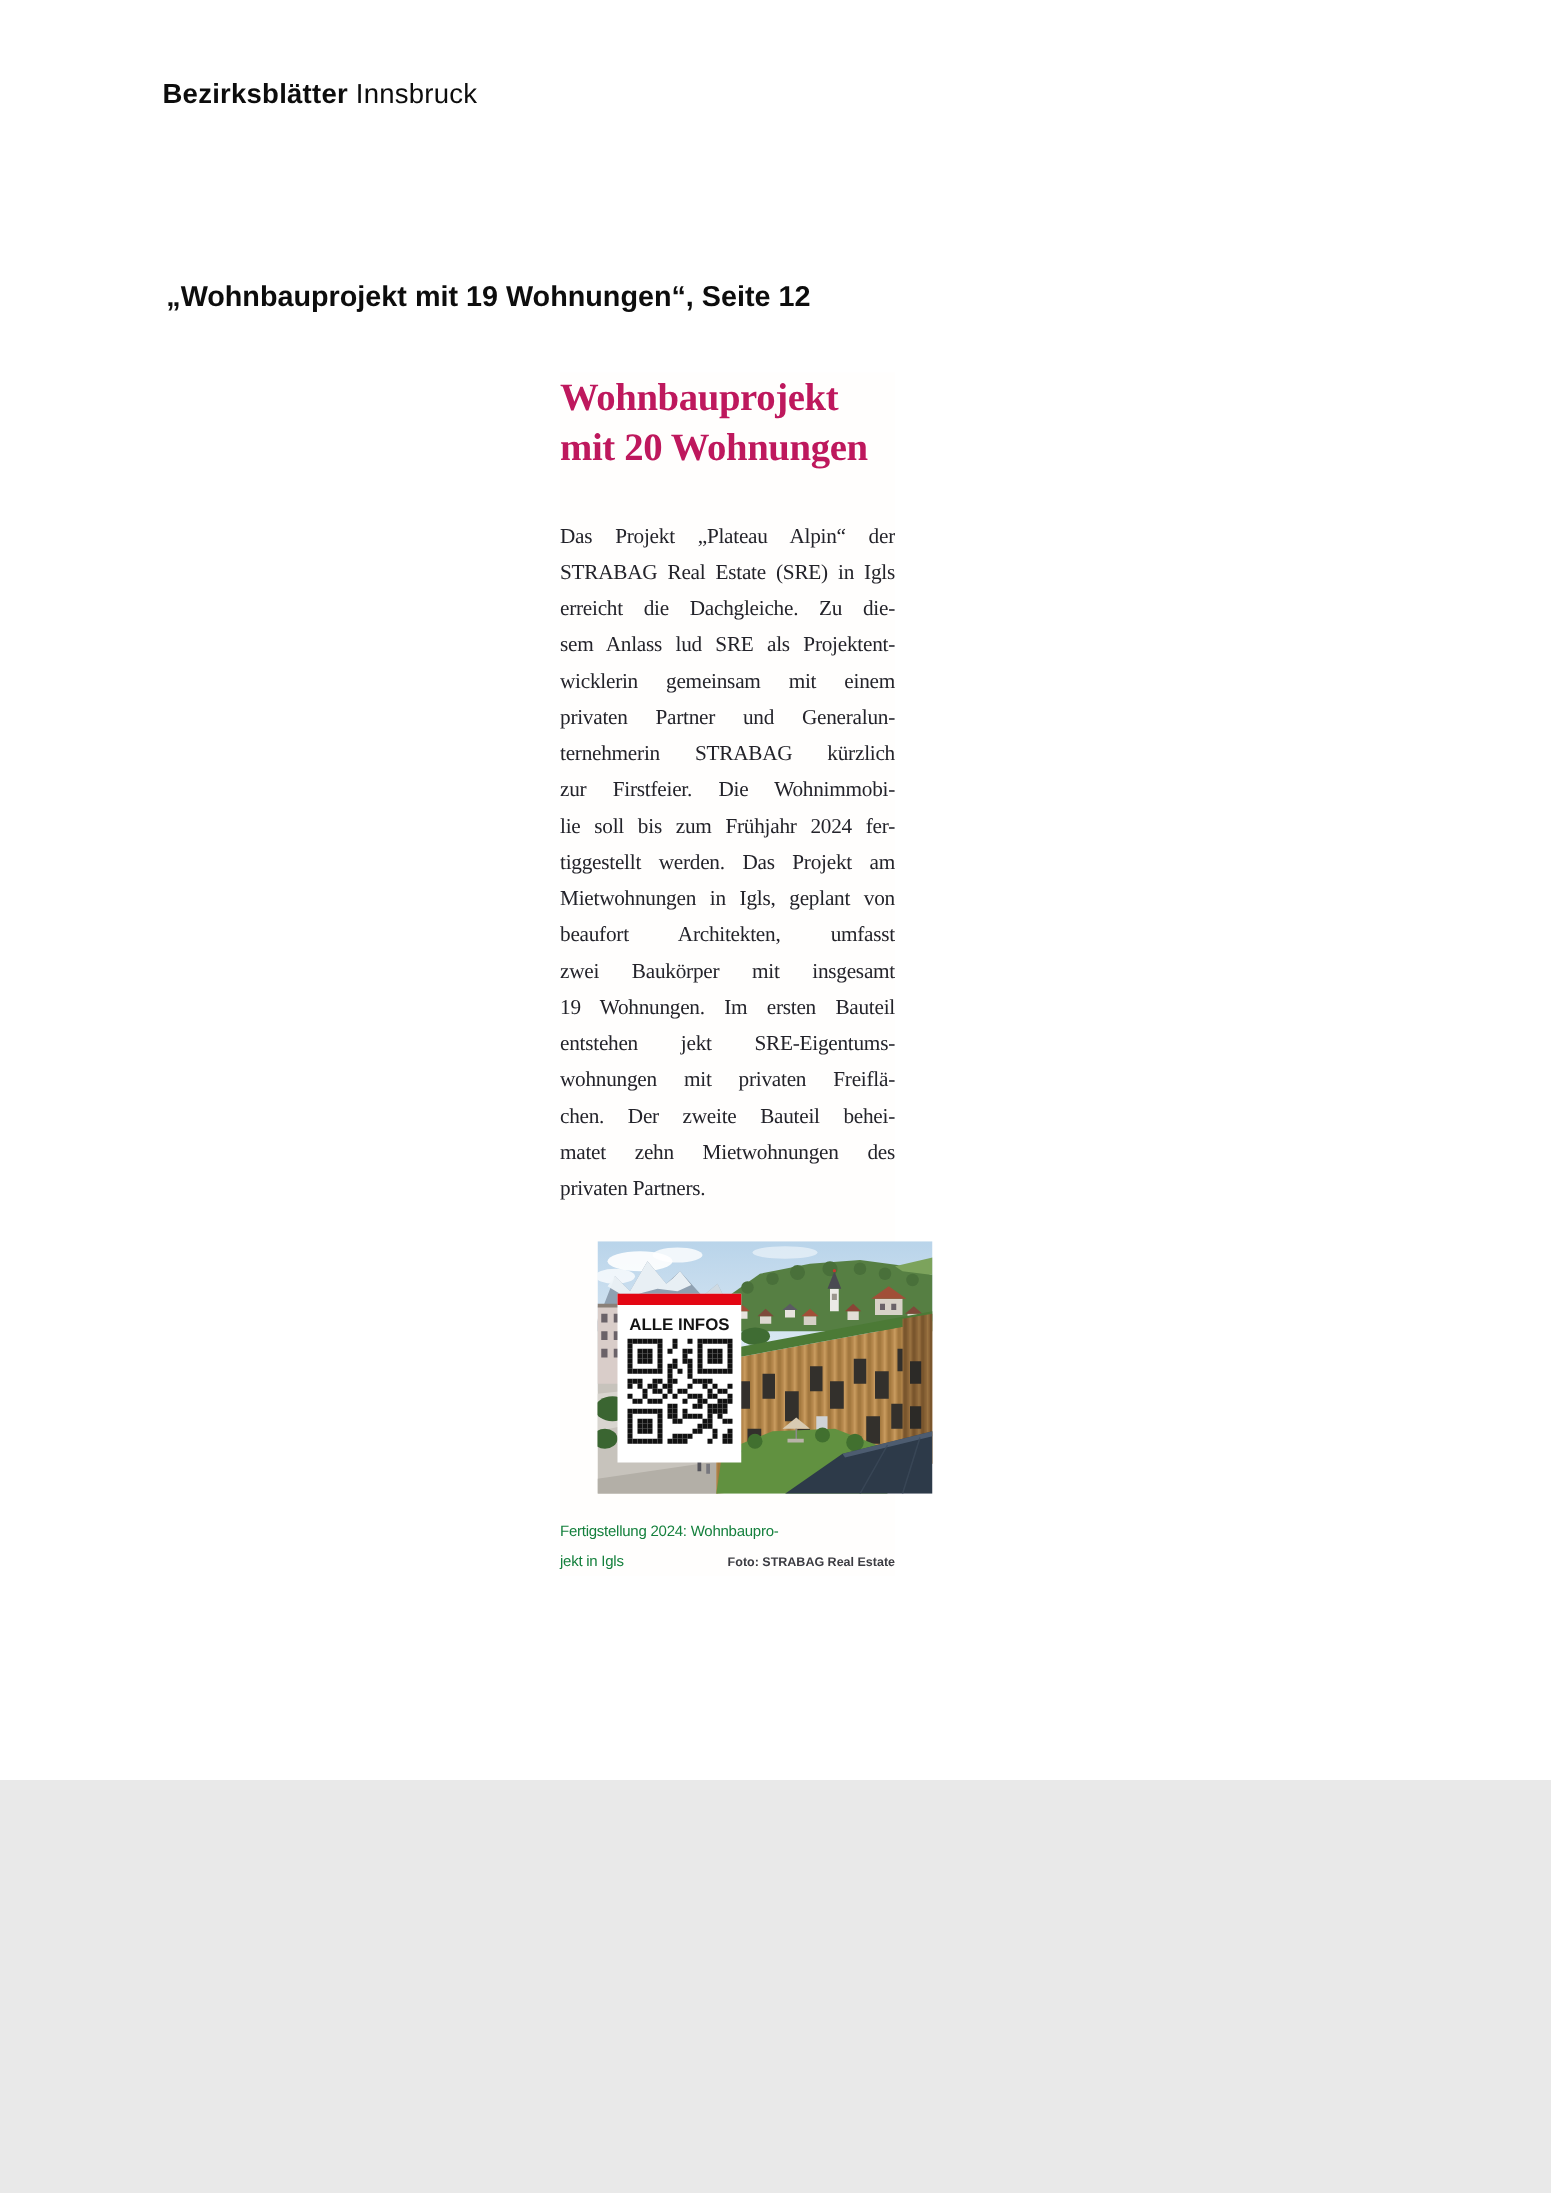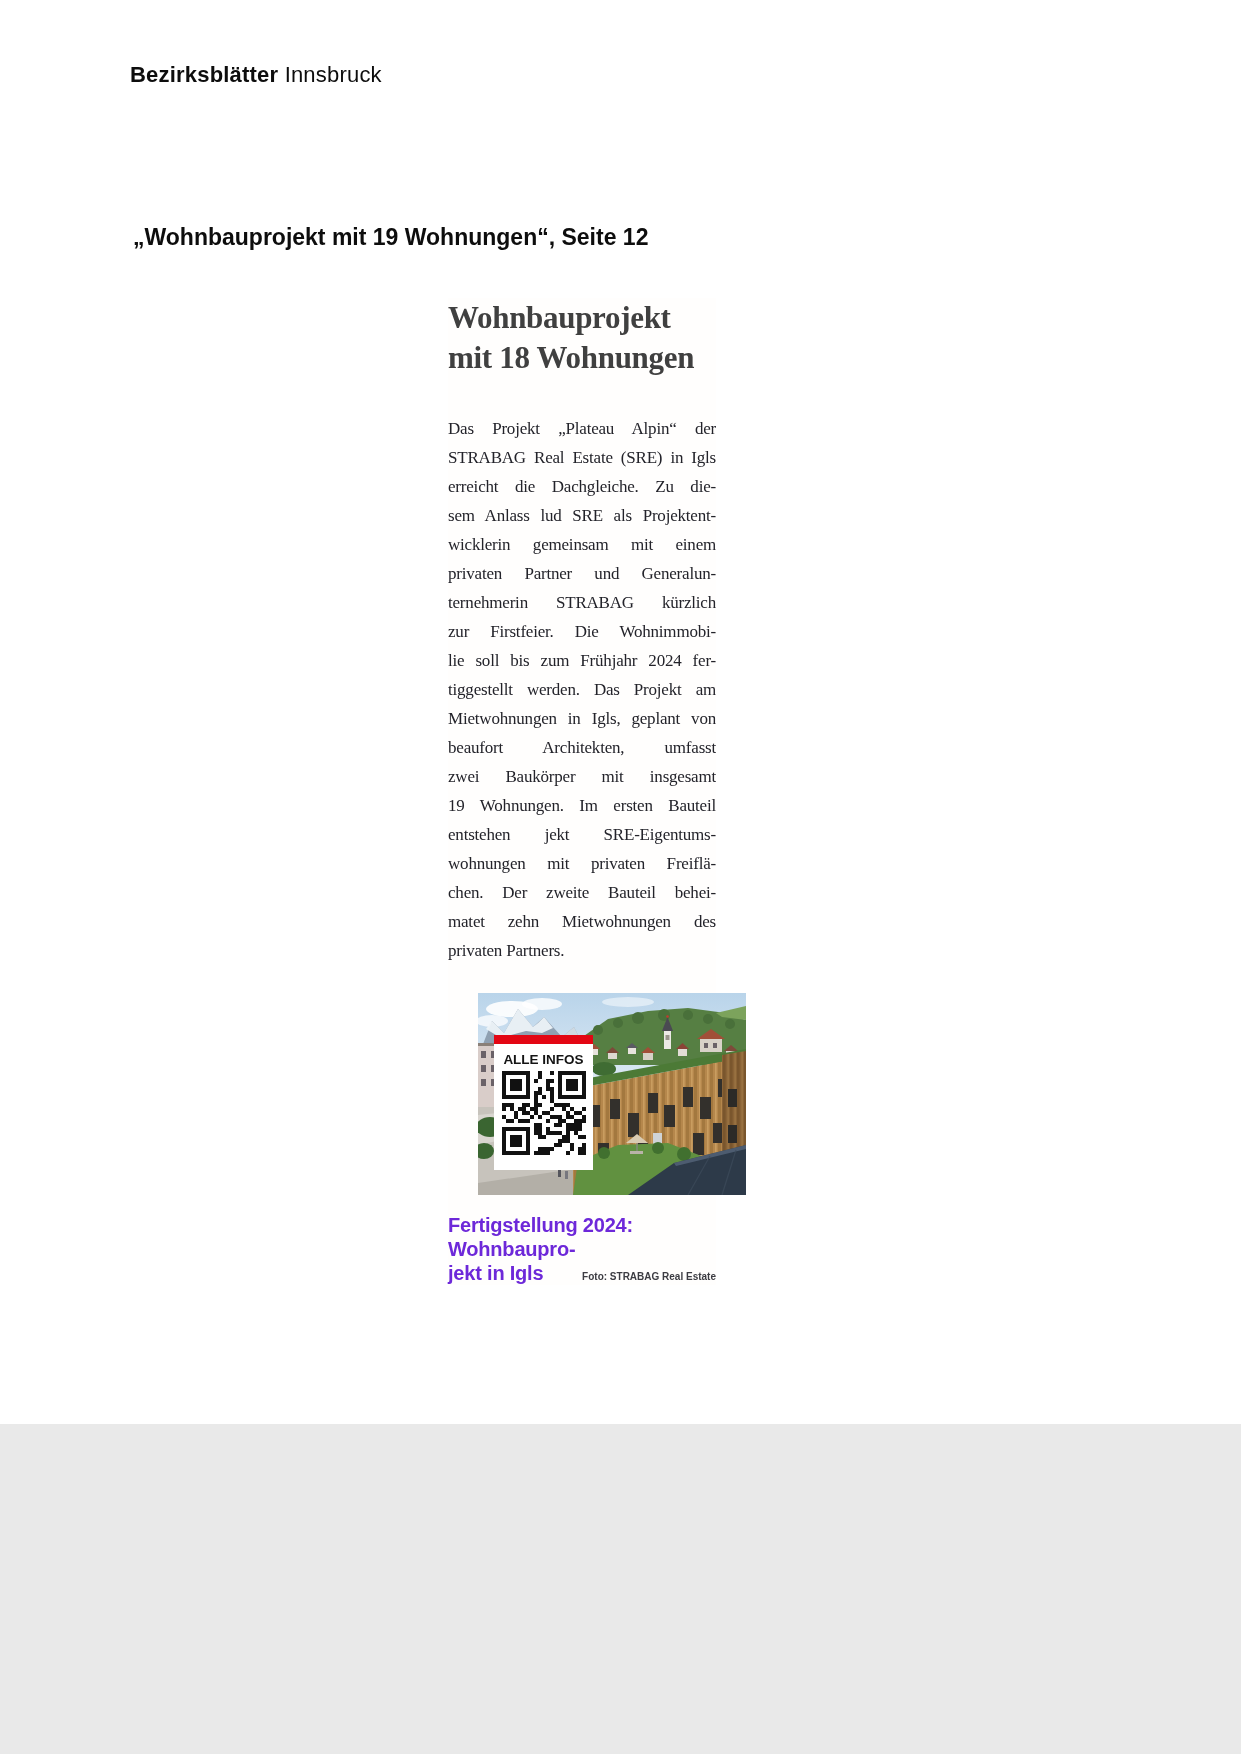--- a/index.html
+++ b/index.html
@@ -10,36 +10,36 @@
   }
   
   .doc-header { position:absolute; left:130px; top:62px; font-size:22px; letter-spacing:0.2px; color:#0d0d0d; }
   .doc-header .pub { font-weight:bold; }
   
   .clip-title { position:absolute; left:133px; top:224px; font-size:23px; font-weight:bold; color:#0d0d0d; }
   
   .clip { position:absolute; left:448px; top:298px; width:268px; background:#fffefd; }
   .headline {
     font-family:"Liberation Serif", serif; font-weight:bold;
-    font-size:31px; line-height:40px; letter-spacing:-0.3px; color:#404040;
+    font-size:31px; line-height:40px; letter-spacing:-0.3px; color:#be185d;
   }
   .article-body { margin-top:36px; }
   .body-line {
     font-family:"Liberation Serif", serif;
     font-size:17px; line-height:29px; height:29px;
     letter-spacing:-0.2px; color:#23232a;
     text-align:justify; text-align-last:justify; overflow:hidden; white-space:nowrap;
   }
   .body-line:last-child { text-align-last:left; }
   .photo-wrap { margin-top:28px; width:268px; height:202px; position:relative;margin-left:30px; }
   .photo-wrap svg { display:block; }
   .caption { margin-top:18px; }
   .caption-line1, .caption-line2 {
-    font-size:20px; font-weight:bold; letter-spacing:-0.2px;
-    line-height:24px; color:#6d28d9;
+    font-size:12px; font-weight:normal; letter-spacing:-0.2px;
+    line-height:24px; color:#15803d;
   }
   .caption-row2 { display:flex; justify-content:space-between; align-items:baseline; }
   .photo-credit { font-size:10px; font-weight:bold; letter-spacing:0; color:#3c3c42; }
   
   .doc-footer { position:absolute; left:0; top:1642px; width:100%; text-align:center; font-size:23px; color:#15803d; }
   .doc-footer .num { font-weight:bold; }
   .qr-label-text { font-family:"Liberation Sans", sans-serif; font-weight:bold; }
 </style>
 </head>
 <body>
@@ -50,21 +50,21 @@
     <span class="pub">Bezirksblätter</span>
     <span>Innsbruck</span>
   </div>
 
   <div class="clip-title">„Wohnbauprojekt mit 19 Wohnungen“, Seite 12</div>
 
   <div class="clip">
 
     <div class="headline">
       <div>Wohnbauprojekt</div>
-      <div>mit 18 Wohnungen</div>
+      <div>mit 20 Wohnungen</div>
     </div>
 
     <div class="article-body">
         <div class="body-line">Das Projekt „Plateau Alpin“ der</div>
         <div class="body-line">STRABAG Real Estate (SRE) in Igls</div>
         <div class="body-line">erreicht die Dachgleiche. Zu die-</div>
         <div class="body-line">sem Anlass lud SRE als Projektent-</div>
         <div class="body-line">wicklerin gemeinsam mit einem</div>
         <div class="body-line">privaten Partner und Generalun-</div>
         <div class="body-line">ternehmerin STRABAG kürzlich</div>

